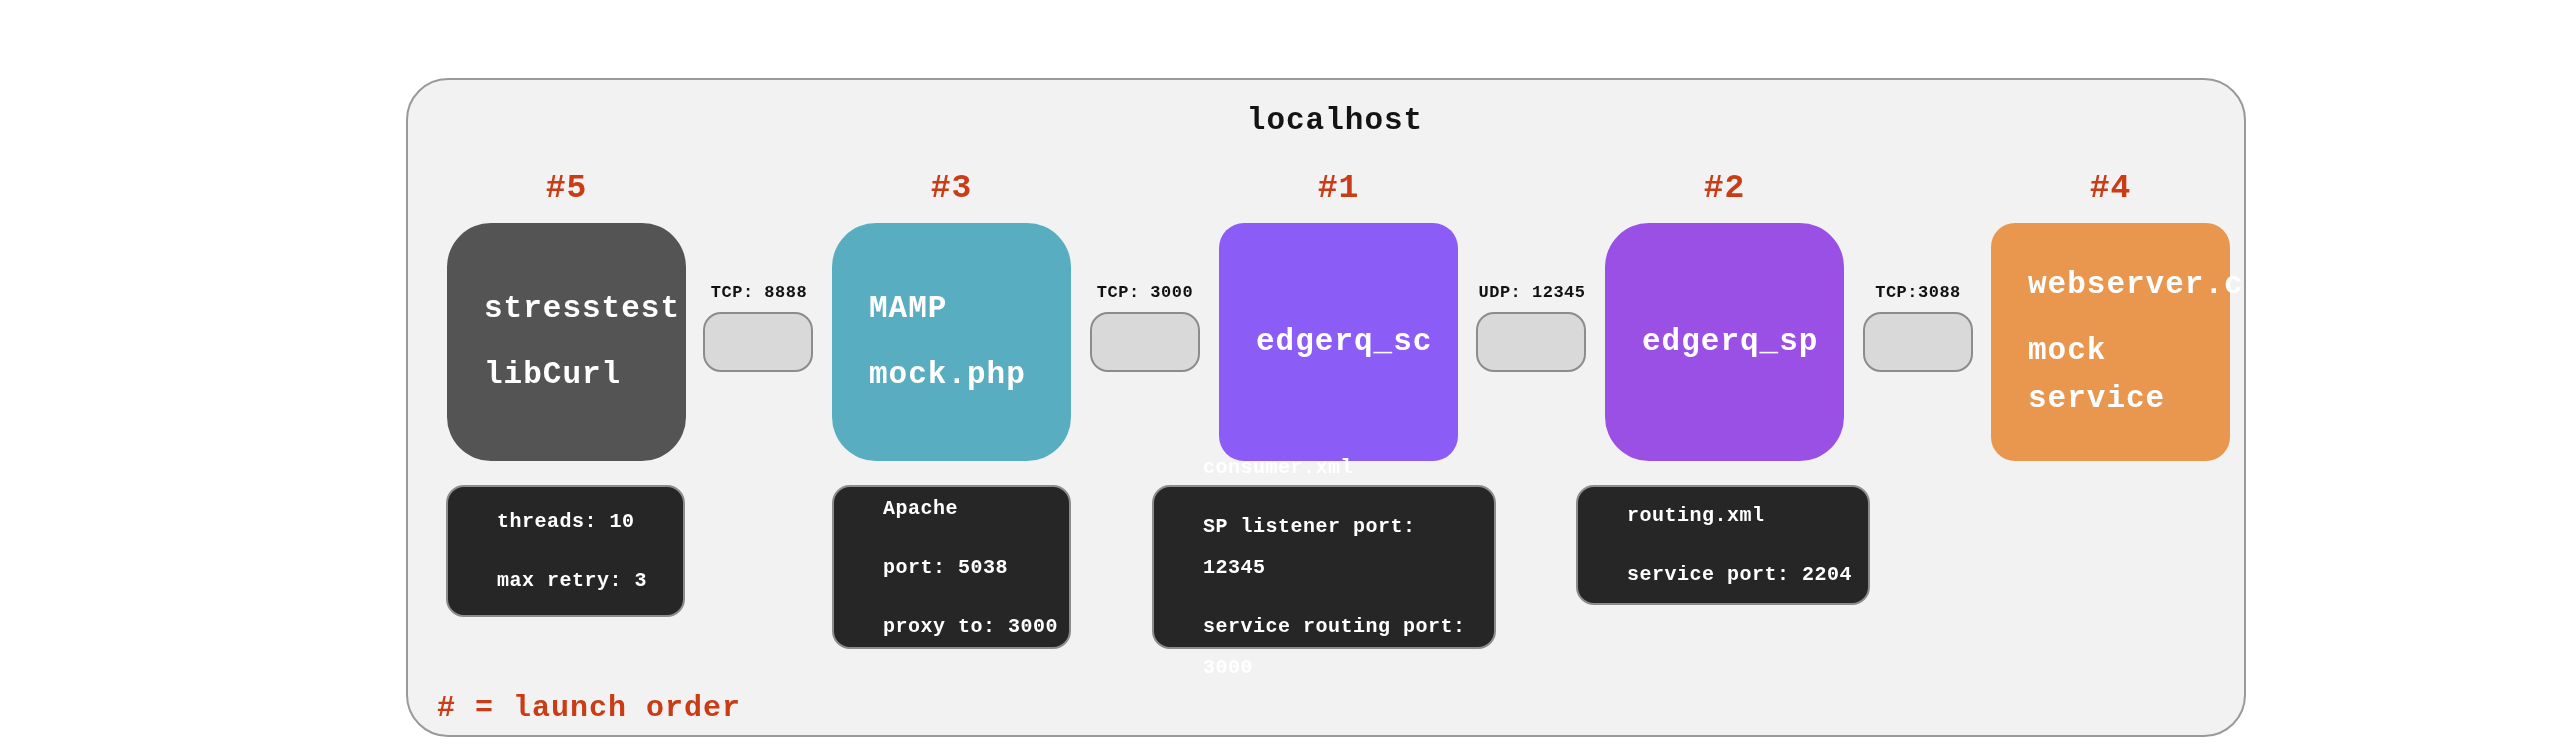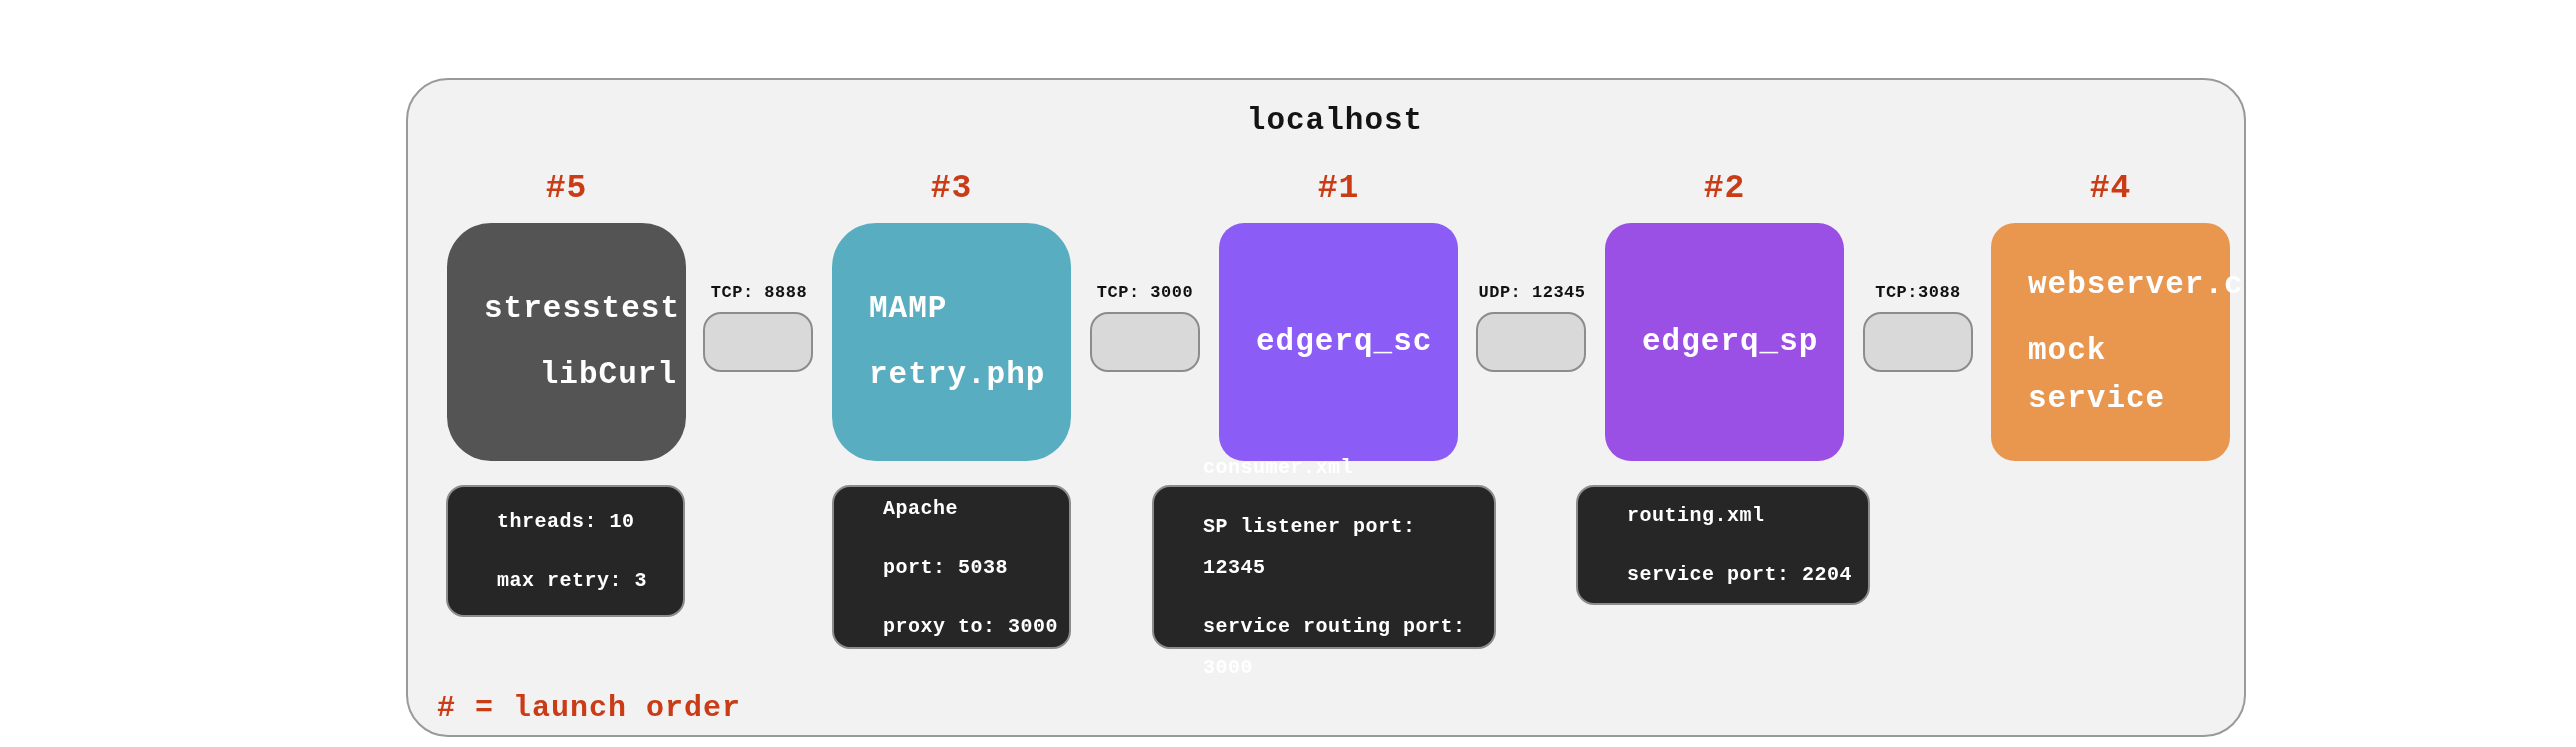--- a/index.html
+++ b/index.html
@@ -77,32 +77,32 @@
   <div class="host">
 
     <div class="host-title">localhost</div>
 
     <div class="order x0">#5</div>
     <div class="order x1">#3</div>
     <div class="order x2">#1</div>
     <div class="order x3">#2</div>
     <div class="order x4">#4</div>
 
-    <div class="node x0" style="background: rgb(84, 84, 84); text-align: right;">
+    <div class="node x0" style="background: rgb(84, 84, 84);">
       <div class="node-line">stresstest</div>
       <div class="node-line">libCurl</div>
     </div>
     <div class="node x1" style="background: rgb(88, 174, 192);">
       <div class="node-line">MAMP</div>
-      <div class="node-line">retry.php</div>
+      <div class="node-line">mock.php</div>
     </div>
     <div class="node x2" style="background: #8b5cf6; border-radius: 25px;">
       <div class="node-line">edgerq_sc</div>
     </div>
-    <div class="node x3" style="background: rgb(155, 80, 229); border-radius: 26px;">
+    <div class="node x3" style="background: rgb(155, 80, 229);">
       <div class="node-line">edgerq_sp</div>
     </div>
     <div class="node x4" style="background: rgb(233, 150, 79); border-radius: 24px;">
       <div class="node-line">webserver.c</div>
       <div class="node-line">mock service</div>
     </div>
 
     <div class="conn-label cl0">TCP: 8888</div>
     <div class="conn-label cl1">TCP: 3000</div>
     <div class="conn-label cl2">UDP: 12345</div>

